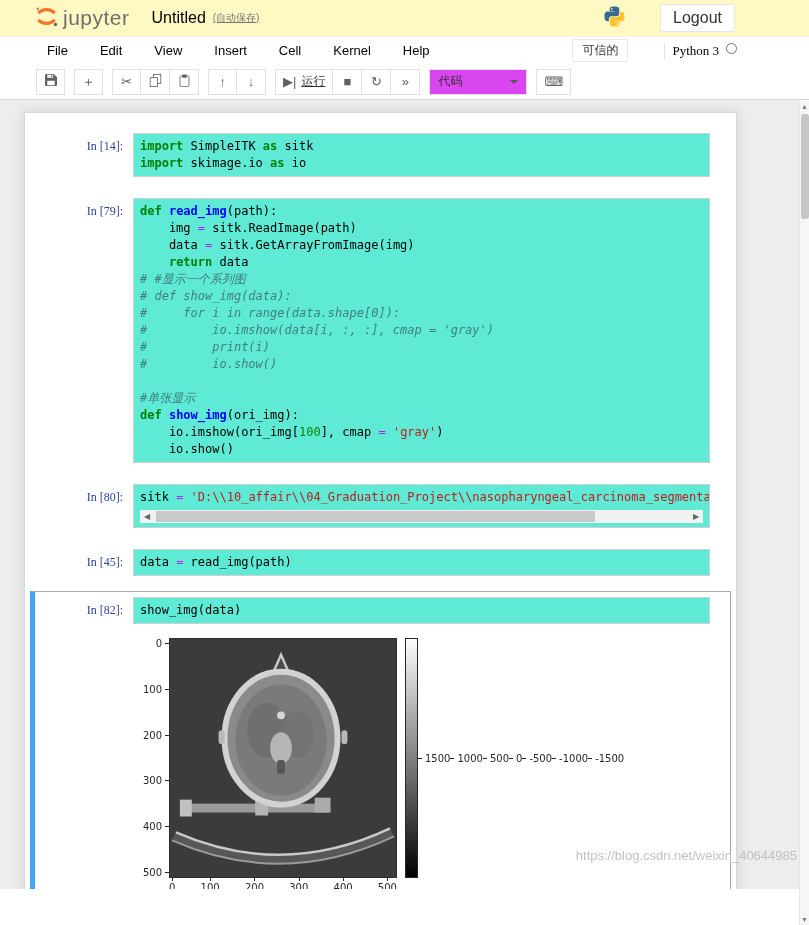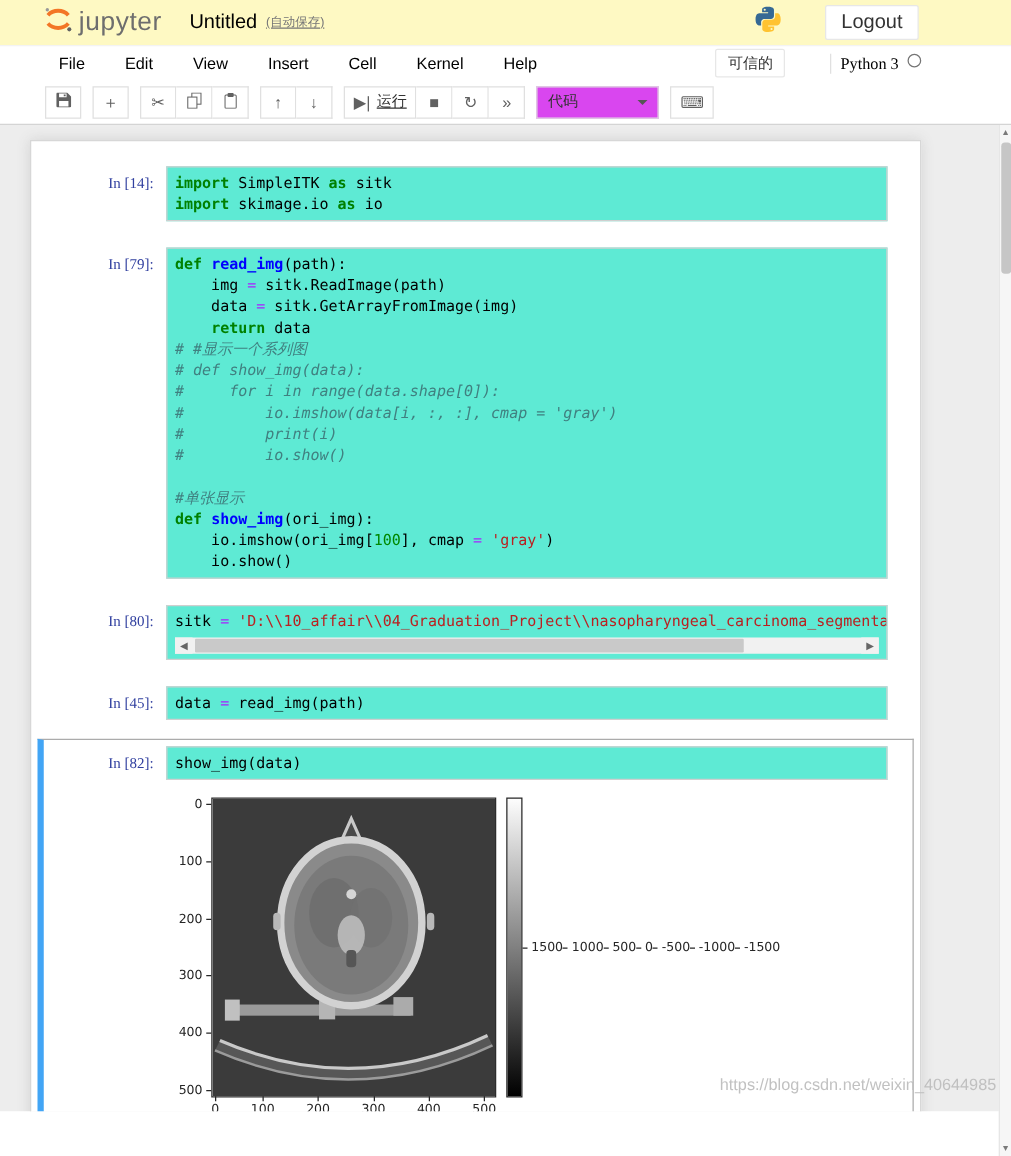--- a/index.html
+++ b/index.html
@@ -88,21 +88,21 @@
   .xticks .tick { position:relative; }
   .xticks .tick::before { content:""; position:absolute; left:50%; top:-5px; width:1px; height:4px; background:#262626; }
   .cbar { width:13px; height:240px; margin-left:8px; border:1px solid #262626;
     background:linear-gradient(#fdfdfd, #808080 50%, #000); }
   .cticks { display:flex; flex-direction:row; justify-content:space-between; height:224px;
     margin:8px 0; font-family:"DejaVu Sans", sans-serif; font-size:10px; color:#262626; }
   .cticks .tick { display:flex; align-items:center; }
   .cticks .tick::before { content:""; display:inline-block; width:4px; height:1px; background:#262626; margin-right:3px; }
 
   
-  .watermark { position:absolute; right:12px; bottom:14px; font-size:13px;
+  .watermark { position:absolute; right:12px; bottom:26px; font-size:13px;
     color:rgba(190,190,190,.95); z-index:20; pointer-events:none; }
 
   
   .vscroll { position:absolute; top:100px; right:0; bottom:0; width:10px;
     background:#f6f6f6; border-left:1px solid #e6e6e6; z-index:30; }
   .vs-arrow { height:12px; display:flex; align-items:center; justify-content:center;
     font-size:7px; color:#7a7a7a; cursor:pointer; }
   .vs-arrow.bottom { position:absolute; bottom:0; left:0; right:0; }
   .vs-thumb { position:absolute; top:14px; left:1px; width:8px; height:105px;
     background:#c6c6c6; border-radius:3px; cursor:pointer; }

